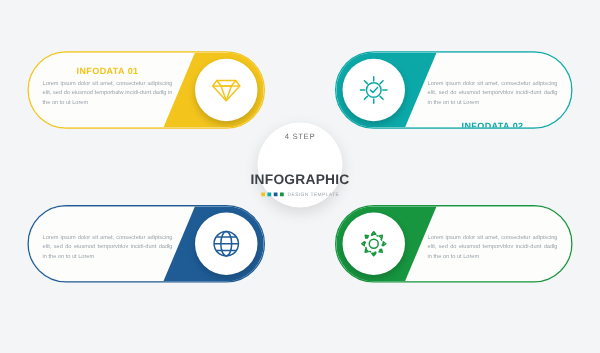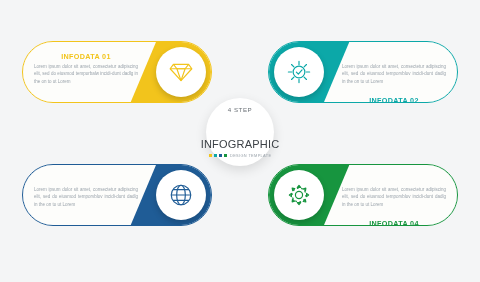--- a/index.html
+++ b/index.html
@@ -89,21 +89,21 @@
     position:absolute;
     left:206px;top:98px;
     width:68px;height:68px;border-radius:50%;
     background:#ffffff;
     box-shadow:0 4px 12px rgba(0,0,0,.12);
     display:flex;flex-direction:column;
     align-items:center;justify-content:center;
     z-index:6;
   }
   #hub .h1{font-size:6.2px;color:#6d7379;letter-spacing:.5px;margin-bottom:1px;}
-  #hub .h2{font-size:11px;font-weight:normal;color:#3c4146;letter-spacing:.2px;margin-top:24px;}
+  #hub .h2{font-size:11px;font-weight:bold;color:#3c4146;letter-spacing:.2px;margin-top:24px;}
   #hub .h3{display:flex;align-items:center;gap:1.6px;margin-top:3px;}
   #hub .h3 i{width:3.4px;height:3.4px;display:block;}
   #hub .h3 span{font-size:3.9px;color:#9aa3ab;letter-spacing:.35px;margin-left:1.5px;}
 </style>
 </head>
 <body style="background: rgb(244, 245, 246);">
 
 <div id="stage">
 
   <div class="panel left" id="p1" style="--c: #f2c41c;">
@@ -152,21 +152,20 @@
           <ellipse cx="12" cy="12" rx="4" ry="9"></ellipse>
           <path d="M3 12h18M4.6 7h14.8M4.6 17h14.8"></path>
         </svg>
       </span>
     </div>
   </div>
 
   <div class="panel right" id="p4" style="--c: #17953f;">
     <div class="fill"></div>
     <div class="card"></div>
-    <div class="ttl">INFODATA 04</div>
     <div class="body">Lorem ipsum dolor sit amet, consectetur adipiscing elit, sed do eiusmod temporvblov incidi-dunt dadlg in the on to ut Lorem</div>
     <div class="badge">
       <span>
         <svg width="26" height="26" viewBox="0 0 24 24" fill="none" stroke="#17953f" stroke-width="1.1" stroke-linejoin="round">
           <circle cx="12" cy="12" r="3.3"></circle>
           <path d="M12 3.1l1.5 1.9h-3zM12 20.9l-1.5-1.9h3zM3.1 12l1.9-1.5v3zM20.9 12l-1.9 1.5v-3zM5.7 5.7l2.4.3-1.9 1.9zM18.3 18.3l-2.4-.3 1.9-1.9zM18.3 5.7l-.3 2.4-1.9-1.9zM5.7 18.3l.3-2.4 1.9 1.9z"></path>
           <circle cx="12" cy="12" r="6.4" stroke-dasharray="1.6 2.4"></circle>
         </svg>
       </span>
     </div>

